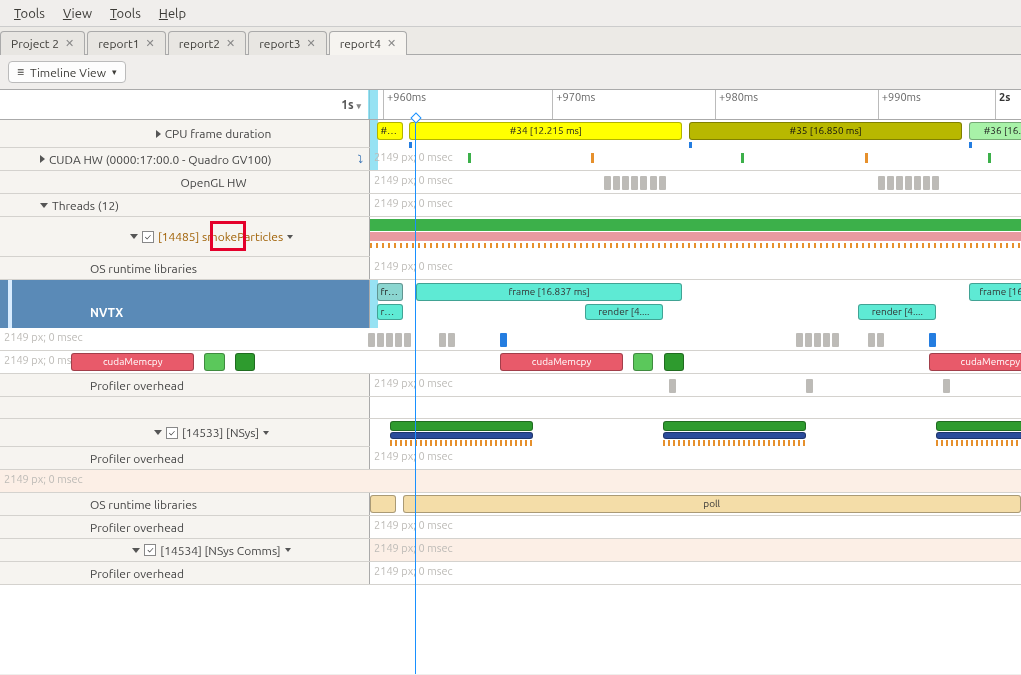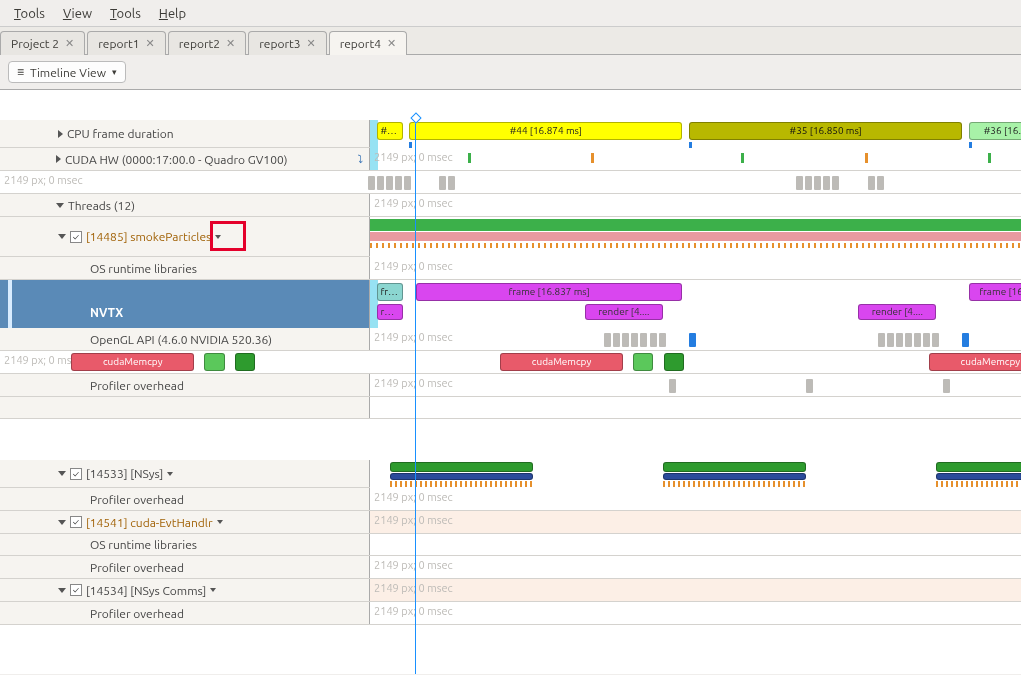--- a/index.html
+++ b/index.html
@@ -27,22 +27,22 @@
 .ruler-tick { position: absolute; top: 0; bottom: 0; border-left: 1px solid #bbb; padding-left: 3px; font-size: 11px; color: #666; line-height: 14px; }
 .ruler-tick.bold { font-weight: bold; color: #333; }
 
 .rows { position: absolute; top: 30px; left: 0; right: 0; bottom: 0; overflow: hidden; }
 .row { display: flex; border-bottom: 1px solid #d4d2ce; min-height: 22px; }
 .row-label { flex: 0 0 370px; border-right: 1px solid #aaa; display: flex; align-items: center; font-size: 12px; color: #444; background: #f6f4f0; position: relative; overflow: hidden; }
 .row-label.sel { background: #5a8ab7; color: #fff; font-weight: bold; }
 .row-data { flex: 1; position: relative; overflow: hidden; background: #fff; height: 22px; }
 .row-data.triple { height: 34px; }
 
-.indent-0 { padding-left: 56px; }
-.indent-1 { padding-left: 58px; }
+.indent-0 { padding-left: 40px; }
+.indent-1 { padding-left: 58px; justify-content: center; }
 .indent-3 { padding-left: 90px; }
 
 .tri { display: inline-block; width: 0; height: 0; margin-right: 4px; }
 .tri.right { border-top: 4px solid transparent; border-bottom: 4px solid transparent; border-left: 5px solid #555; }
 .tri.down { border-left: 4px solid transparent; border-right: 4px solid transparent; border-top: 5px solid #555; }
 .tri.caret { border-left: 3px solid transparent; border-right: 3px solid transparent; border-top: 4px solid #555; margin-left: 4px; }
 
 .chk { width: 12px; height: 12px; border: 1px solid #888; background: #fff; display: inline-flex; align-items: center; justify-content: center; font-size: 9px; margin-right: 4px; }
 .chk::after { content: "✓"; color: #333; }
 
@@ -50,21 +50,21 @@
 
 .redbox { position: absolute; border: 3px solid #e4002b; }
 
 .faint-measure { position: absolute; left: 4px; top: 3px; font-size: 11px; color: #bdbbb7; white-space: nowrap; }
 
 
 .blk { position: absolute; top: 2px; height: 18px; border: 1px solid rgba(0,0,0,0.3); border-radius: 3px; font-size: 10px; text-align: center; line-height: 16px; white-space: nowrap; overflow: hidden; text-overflow: ellipsis; padding: 0 3px; }
 .blk.yellow { background: #ffff00; }
 .blk.olive { background: #b8b800; }
 .blk.mint { background: #a8f2a8; }
-.blk.grey { background: #d946ef; color: #333; }
+.blk.grey { background: #5eead4; color: #333; }
 .blk.red { background: #e85a6a; color: #fff; }
 .blk.greenb { background: #5bc85b; }
 .blk.green-dark { background: #2e9b2e; }
 .blk.wheat { background: #f4dda8; color: #333; }
 .blk.txt { color: #222; }
 
 .stripe-green { position: absolute; left: 0; right: 0; top: 2px; height: 12px; background: #3cb04a; }
 .stripe-pink { position: absolute; left: 0; right: 0; top: 15px; height: 9px; background: #e89aa0; }
 .ticks-orange { position: absolute; left: 0; right: 0; top: 26px; height: 5px;
   background-image: repeating-linear-gradient(90deg, #e6902c 0 2px, transparent 2px 6px); }
@@ -121,32 +121,43 @@
 <div class="toolbar">
   <div class="dropdown-btn">
     <span>≡</span>
     <span>Timeline View</span>
     <span class="caret">▾</span>
   </div>
 </div>
 
 <div class="content">
 
+  <div class="ruler">
+    <div class="ruler-label-left"><span>1s</span> <span style="font-size:9px;color:#888;">▾</span></div>
+    <div class="ruler-ticks">
+      <div class="hl-cyan"></div>
+      <div class="ruler-tick" style="left:2%;">+960ms</div>
+      <div class="ruler-tick" style="left:28%;">+970ms</div>
+      <div class="ruler-tick" style="left:53%;">+980ms</div>
+      <div class="ruler-tick" style="left:78%;">+990ms</div>
+      <div class="ruler-tick bold" style="left:96%;">2s</div>
+    </div>
+  </div>
 
   <div class="rows">
 
     <div class="row" style="height:28px;">
       <div class="row-label indent-1">
           <span class="tri right"></span>
           <span>CPU frame duration</span>
         </div>
       <div class="row-data" style="height:28px;">
         <div class="hl-cyan"></div>
         <div class="blk yellow txt" style="left:1%;width:4%;">#3...</div>
-        <div class="blk yellow txt" style="left:6%;width:42%;">#44 [16.874 ms]</div>
+        <div class="blk yellow txt" style="left:6%;width:42%;">#34 [12.215 ms]</div>
         <div class="blk olive txt" style="left:49%;width:42%;color:#111;">#35 [16.850 ms]</div>
         <div class="blk mint txt" style="left:92%;width:12%;">#36 [16.56</div>
         <div class="tiny-blue" style="left:6%;top:22px;"></div>
         <div class="tiny-blue" style="left:49%;top:22px;"></div>
         <div class="tiny-blue" style="left:92%;top:22px;"></div>
       </div>
     </div>
 
     <div class="row">
       <div class="row-label indent-0">
@@ -159,20 +170,23 @@
         <span class="faint-measure">2149 px; 0 msec</span>
         <div class="tiny-blue" style="left:15%;background:#3cb04a"></div>
         <div class="tiny-blue" style="left:34%;background:#e6902c"></div>
         <div class="tiny-blue" style="left:57%;background:#3cb04a"></div>
         <div class="tiny-blue" style="left:76%;background:#e6902c"></div>
         <div class="tiny-blue" style="left:95%;background:#3cb04a"></div>
       </div>
     </div>
 
     <div class="row">
+      <div class="row-label indent-1">
+          <span>OpenGL HW</span>
+        </div>
       <div class="row-data">
         <span class="faint-measure">2149 px; 0 msec</span>
         <div class="lil-grey-blocks" style="left:36%;">
             <span></span>
             <span></span>
             <span></span>
             <span></span>
             <span></span>
           </div>
         <div class="lil-grey-blocks" style="left:43%;">
@@ -238,23 +252,20 @@
         <div class="blk grey" style="left:7%;width:41%;top:3px;">frame [16.837 ms]</div>
         <div class="blk grey" style="left:92%;width:12%;top:3px;">frame [16.52</div>
 
         <div class="blk grey" style="left:1%;width:4%;top:24px;height:16px;line-height:14px;">ren...</div>
         <div class="blk grey" style="left:33%;width:12%;top:24px;height:16px;line-height:14px;">render [4....</div>
         <div class="blk grey" style="left:75%;width:12%;top:24px;height:16px;line-height:14px;">render [4....</div>
       </div>
     </div>
 
     <div class="row">
-      <div class="row-label indent-3">
-          <span>OpenGL API (4.6.0 NVIDIA 520.36)</span>
-        </div>
       <div class="row-data">
         <span class="faint-measure">2149 px; 0 msec</span>
         <div class="lil-grey-blocks" style="left:36%;">
             <span></span>
             <span></span>
             <span></span>
             <span></span>
             <span></span>
           </div>
         <div class="lil-grey-blocks" style="left:43%;">
@@ -310,21 +321,21 @@
             <span></span>
           </div>
       </div>
     </div>
 
     <div class="row" style="height:6px;">
         <div class="row-label" style="flex:0 0 370px;background:#f6f4f0"></div>
         <div class="row-data" style="height:6px"></div>
       </div>
 
-    <div class="row" style="height:28px;margin-top:41px;">
+    <div class="row" style="height:28px;">
       <div class="row-label indent-1">
           <span class="tri down"></span>
           <span class="chk"></span>
           <span>[14533] [NSys]</span>
           <span class="tri caret"></span>
         </div>
       <div class="row-data" style="height:28px;">
         <div class="blk green-dark" style="left:3%;width:22%;top:2px;height:10px;"></div>
         <div class="blk" style="left:3%;width:22%;top:13px;height:7px;background:#2a4b9b;"></div>
         <div class="ticks-short-orange" style="left:3%;width:22%;top:21px;"></div>
@@ -340,35 +351,33 @@
     <div class="row">
       <div class="row-label indent-3">
           <span>Profiler overhead</span>
         </div>
       <div class="row-data">
           <span class="faint-measure">2149 px; 0 msec</span>
         </div>
     </div>
 
     <div class="row">
-      <div class="row-label indent-1">
-          <span class="tri down"></span>
-          <span class="chk"></span>
-          <span class="green-text">[14541] cuda-EvtHandlr</span>
-          <span class="tri caret"></span>
-        </div>
       <div class="row-data" style="background:#fcefe6">
           <span class="faint-measure">2149 px; 0 msec</span>
         </div>
     </div>
 
     <div class="row">
       <div class="row-label indent-3">
           <span>OS runtime libraries</span>
         </div>
+      <div class="row-data">
+        <div class="blk wheat" style="left:0;width:4%;"></div>
+        <div class="blk wheat" style="left:5%;width:95%;">poll</div>
+      </div>
     </div>
 
     <div class="row">
       <div class="row-label indent-3">
           <span>Profiler overhead</span>
         </div>
       <div class="row-data">
           <span class="faint-measure">2149 px; 0 msec</span>
         </div>
     </div>

